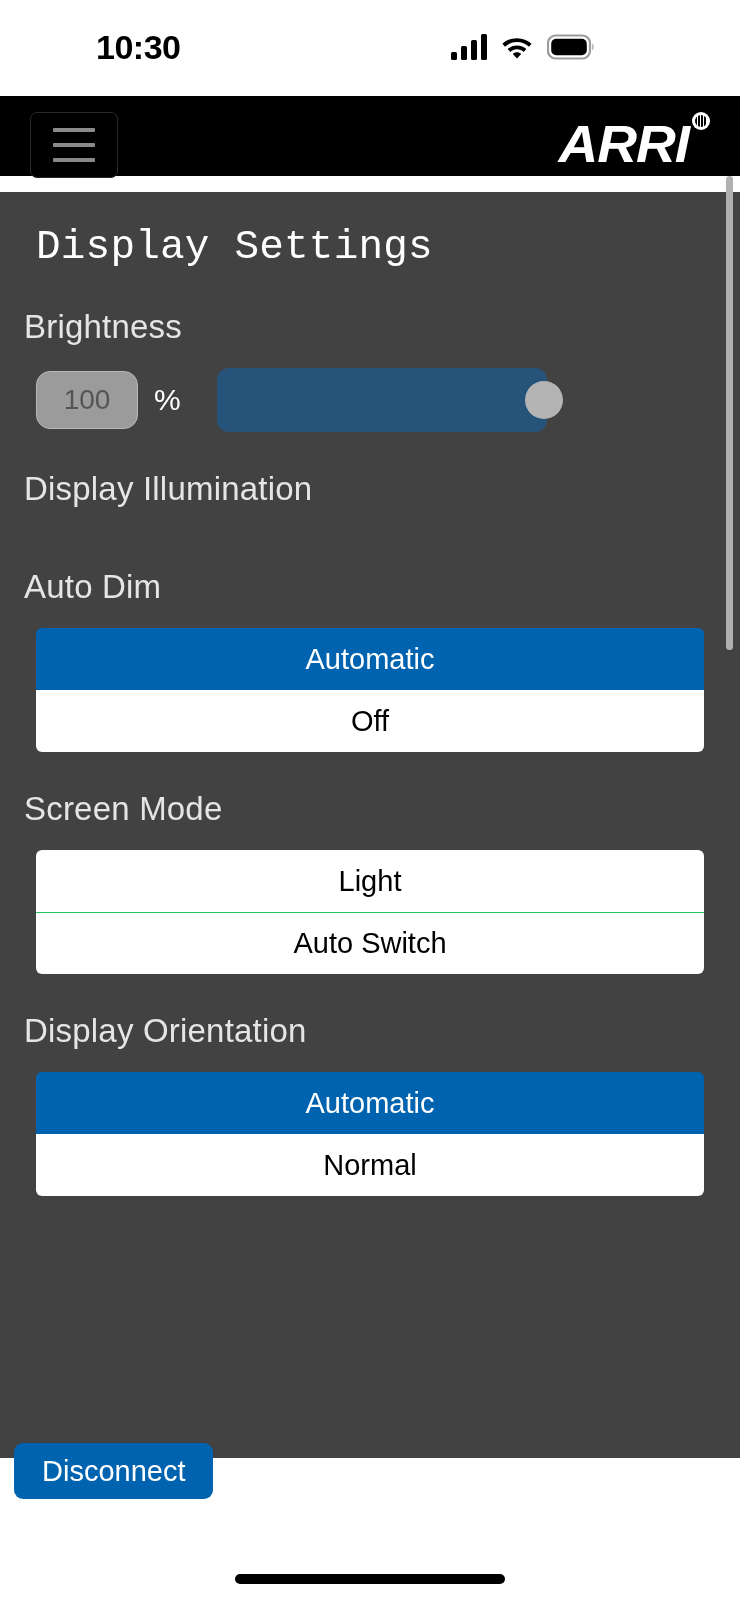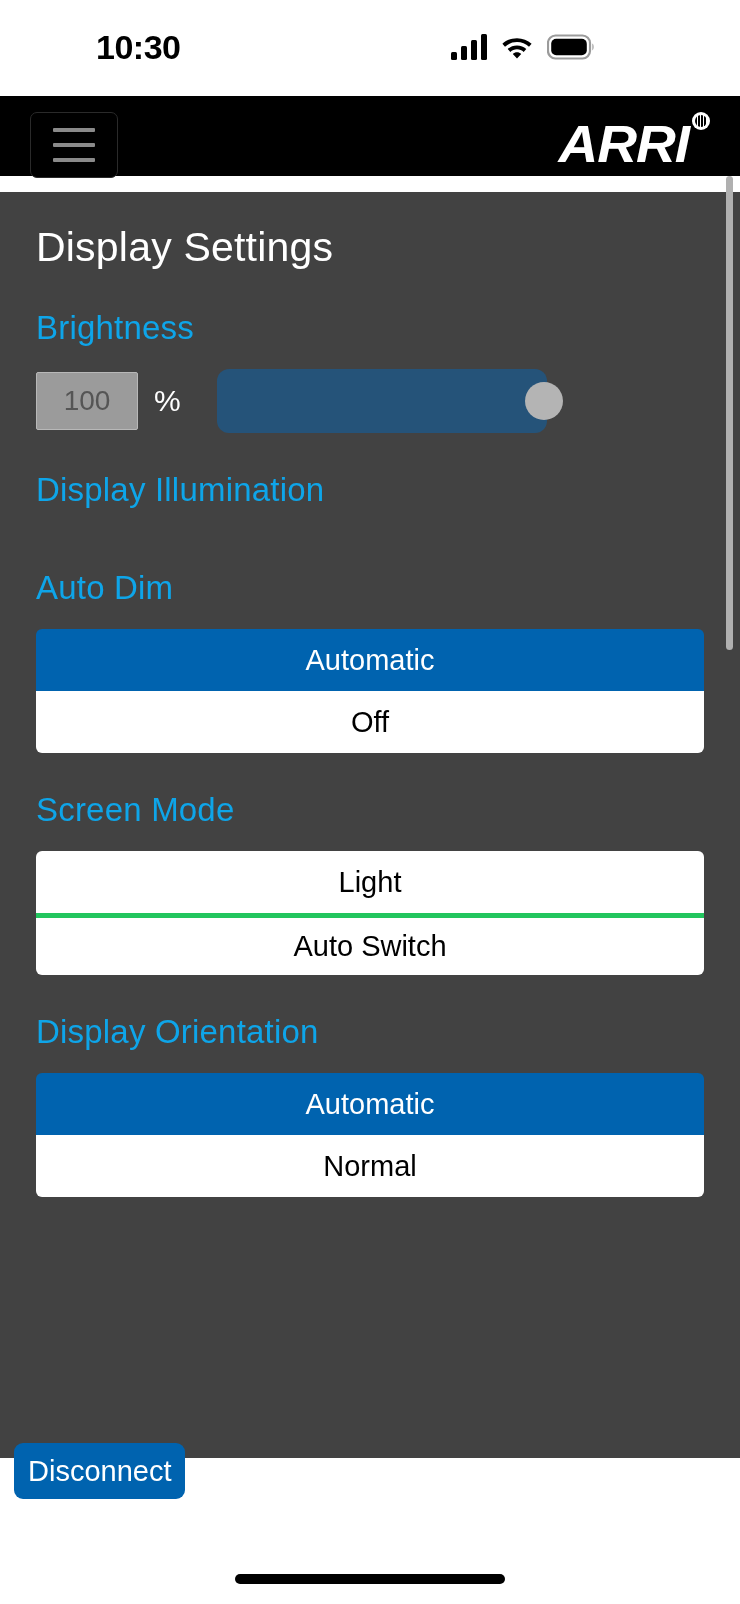--- a/index.html
+++ b/index.html
@@ -140,42 +140,43 @@
   }
 
   .content { padding: 0 0 0 0; }
 
   .page-title {
     color: #ffffff;
     font-size: 41px;
     font-weight: normal;
     margin: 32px 0 0 36px;
     letter-spacing: 0.2px;
+    font-family: Liberation Mono, monospace;
   }
 
   .section-label {
-    color: #0ea5e9;
+    color: #e5e5e5;
     font-size: 33px;
     font-weight: normal;
-    margin: 38px 0 0 36px;
+    margin: 38px 0 0 24px;
     letter-spacing: 0.2px;
   }
 
   
   .brightness-row {
     display: flex;
     align-items: center;
     margin: 22px 0 0 36px;
   }
   .bright-input {
     width: 102px;
     height: 58px;
     background: #9b9b9b;
     border: 1px solid #b8b8b8;
-    border-radius: 2px;
+    border-radius: 14px;
     color: #555555;
     font-size: 28px;
     font-family: "Liberation Sans", sans-serif;
     text-align: center;
     outline: none;
     padding: 0;
   }
   .pct {
     color: #ffffff;
     font-size: 30px;
@@ -214,21 +215,21 @@
   }
   .option {
     height: 62px;
     display: flex;
     align-items: center;
     justify-content: center;
     font-size: 29px;
     background: #ffffff;
     color: #000000;
     cursor: pointer;
-    border-top: 5px solid #22c55e;
+    border-top: 1px solid #22c55e;
   }
   .option:first-child { border-top: none; }
   .option.selected {
     background: #0063AF;
     color: #ffffff;
     border-top: none;
   }
   .option.selected + .option { border-top: none; }
 
   .spacer-bottom { height: 40px; }
@@ -259,21 +260,21 @@
     left: 0; top: 1458px;
     width: 740px;
     height: 146px;
     background: #ffffff;
   }
   .disconnect-btn {
     position: absolute;
     left: 14px;
     top: 1443px;
     height: 56px;
-    padding: 0 14px;
+    padding: 0 28px;
     background: #0063AF;
     color: #ffffff;
     font-size: 29px;
     font-family: "Liberation Sans", sans-serif;
     border: none;
     border-radius: 9px;
     display: flex;
     align-items: center;
     justify-content: center;
     cursor: pointer;

